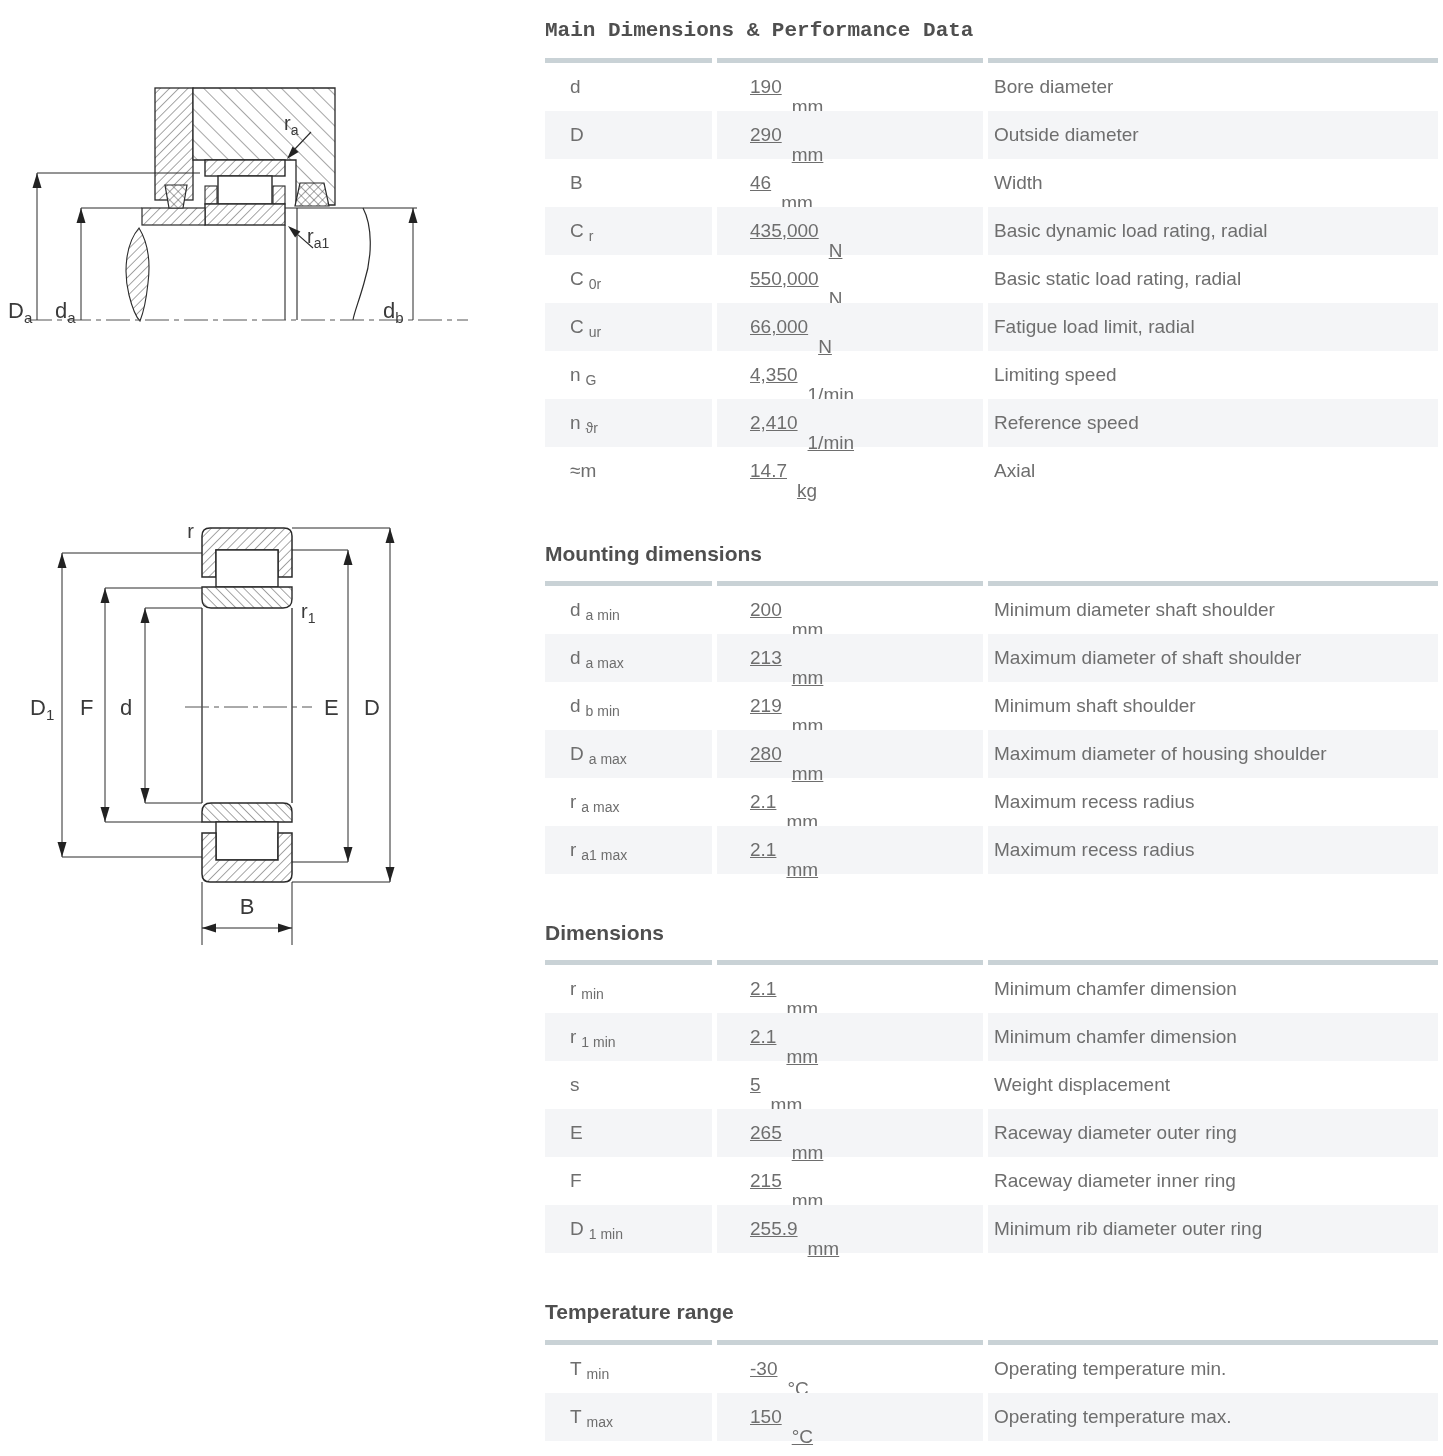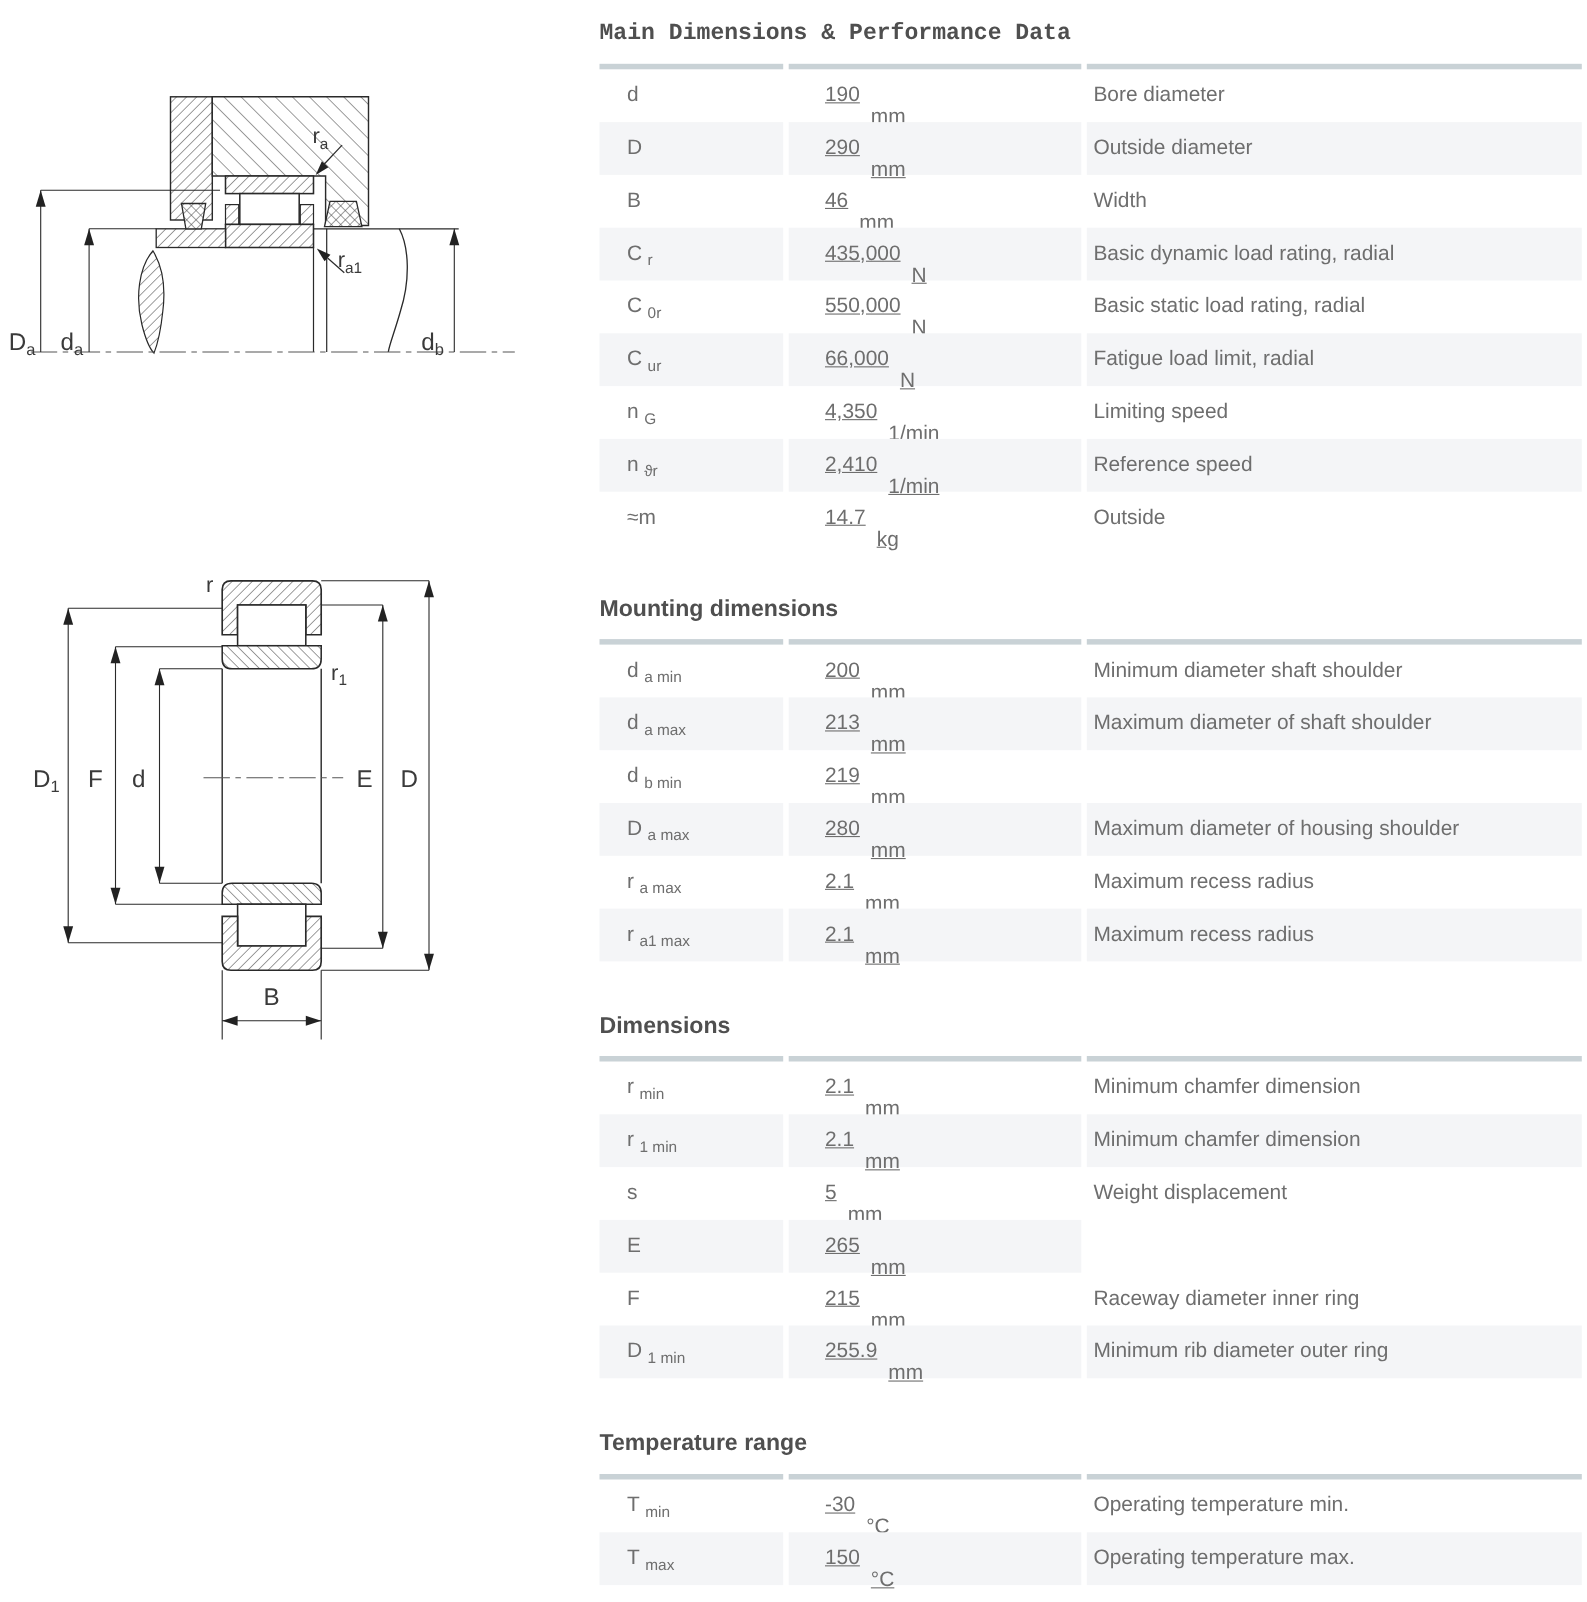--- a/index.html
+++ b/index.html
@@ -268,21 +268,21 @@
           <div class="cell desc">Reference speed</div>
         </div>
         <div class="row">
           <div class="cell sym">
             <span class="base">≈m</span>
           </div>
           <div class="cell val">
             <span class="num">14.7</span>
             <span class="unit">kg</span>
           </div>
-          <div class="cell desc">Outside</div>
+          <div class="cell desc">Axial</div>
         </div>
       </div>
     </section>
     <section class="spec-section">
       <h2 class="section-title">Mounting dimensions</h2>
       <div class="spec-table">
         <div class="tbl-border">
           <span class="seg sym"></span>
           <span class="seg val"></span>
           <span class="seg desc"></span>
@@ -311,20 +311,21 @@
         </div>
         <div class="row">
           <div class="cell sym">
             <span class="base">d</span>
             <span class="sub">b min</span>
           </div>
           <div class="cell val">
             <span class="num">219</span>
             <span class="unit">mm</span>
           </div>
+          <div class="cell desc">Minimum shaft shoulder</div>
         </div>
         <div class="row alt">
           <div class="cell sym">
             <span class="base">D</span>
             <span class="sub">a max</span>
           </div>
           <div class="cell val">
             <span class="num">280</span>
             <span class="unit">mm</span>
           </div>
@@ -395,20 +396,21 @@
           <div class="cell desc">Weight displacement</div>
         </div>
         <div class="row alt">
           <div class="cell sym">
             <span class="base">E</span>
           </div>
           <div class="cell val">
             <span class="num">265</span>
             <span class="unit">mm</span>
           </div>
+          <div class="cell desc">Raceway diameter outer ring</div>
         </div>
         <div class="row">
           <div class="cell sym">
             <span class="base">F</span>
           </div>
           <div class="cell val">
             <span class="num">215</span>
             <span class="unit">mm</span>
           </div>
           <div class="cell desc">Raceway diameter inner ring</div>

